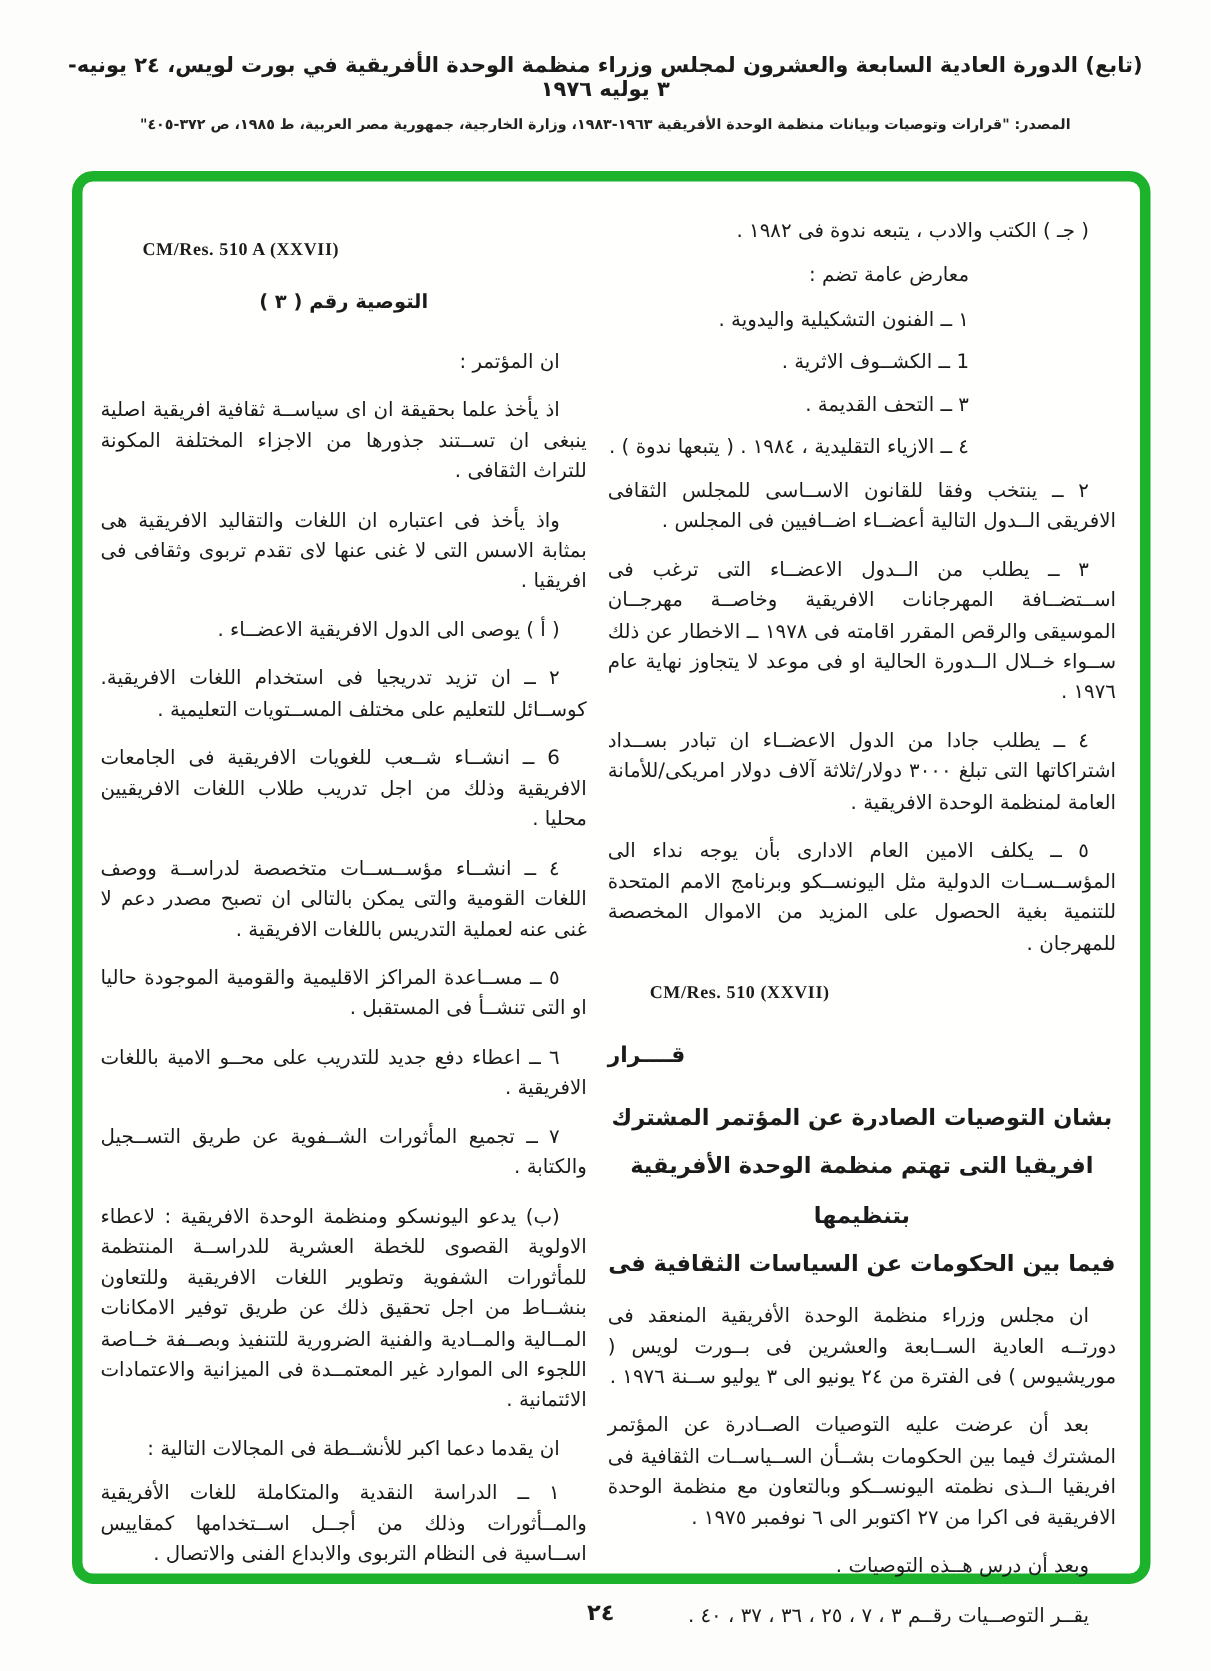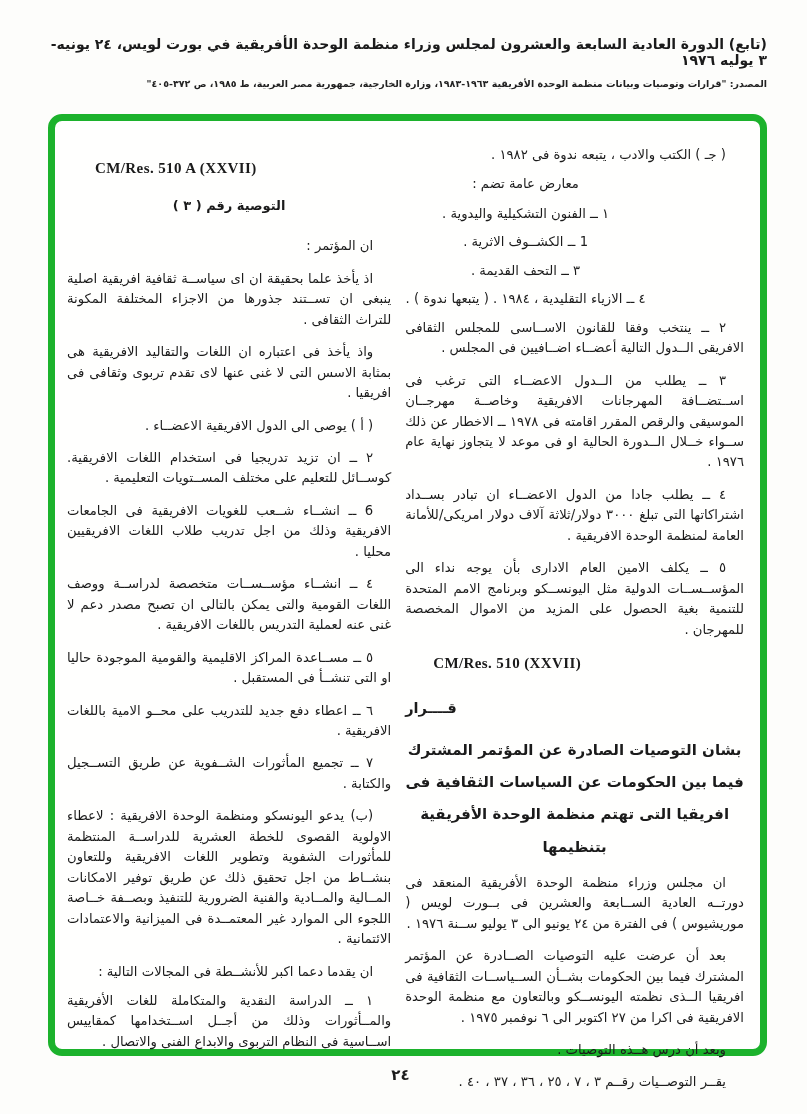--- a/index.html
+++ b/index.html
@@ -4,46 +4,46 @@
 <style>
   html,body{margin:0;padding:0;}
   body{
     width:807px;height:1114px;position:relative;
     background:#fdfdfb;color:#1b1b1b;
     font-family:"DejaVu Sans",sans-serif;
     overflow:hidden;
   }
   .hdr{
     position:absolute;top:36px;left:40px;right:40px;
-    direction:rtl;
+    direction:rtl;text-align:center;
   }
   .hdr-line1{font-weight:bold;font-size:14px;letter-spacing:0.2px;}
   .hdr-line2{font-weight:bold;font-size:9.5px;margin-top:10px;color:#222;}
   .frame{
     position:absolute;left:48px;top:114px;width:719px;height:942px;
     box-sizing:border-box;border:7px solid #1cb22c;border-radius:14px;
     background:#fffffe;
   }
   .cols{
     position:absolute;inset:0;display:flex;flex-direction:row;
     padding:24px 16px 0 12px;gap:14px;box-sizing:border-box;
   }
   .col{direction:rtl;text-align:justify;font-size:13.2px;line-height:1.55;}
   .col-left{width:332px;}
   .col-right{width:347px;}
   .docref{
     direction:ltr;text-align:left;unicode-bidi:embed;
-    font-family:"Liberation Serif",serif;font-size:15px;font-weight:600;
+    font-family:"Liberation Serif",serif;font-size:12px;font-weight:600;
     letter-spacing:0.4px;padding-left:28px;margin:12px 0 4px;
   }
   .rec-title{text-align:center;font-weight:bold;font-size:13px;margin:16px 0 20px;}
   .para{margin:0 0 12px;text-indent:18px;}
   .para.tight{margin-bottom:9px;}
   .flush{text-indent:0;}
-  .exhibits{margin:0 98px 4px 0;text-align:center;}
+  .exhibits{margin:0 98px 4px 0;text-align:right;}
   .exhibit-item{margin:0 0 8px;white-space:nowrap;}
   .dec-title{text-align:left;font-weight:bold;font-size:14.5px;letter-spacing:2px;margin:22px 0 14px;}
   .dec-sub{text-align:center;font-weight:bold;font-size:15px;line-height:2.15;margin:0 0 10px;}
   .pageno{
     position:absolute;left:48px;top:1066px;width:705px;
     text-align:center;font-weight:bold;font-size:15px;letter-spacing:3px;
   }
 </style>
 </head>
 <body>
@@ -84,22 +84,22 @@
         <p class="exhibit-item">٤ ــ الازياء التقليدية ، ١٩٨٤ . ( يتبعها ندوة ) .</p>
       </div>
       <p class="para">٢ ــ ينتخب وفقا للقانون الاســاسى للمجلس الثقافى الافريقى الــدول التالية أعضــاء اضــافيين فى المجلس .</p>
       <p class="para">٣ ــ يطلب من الــدول الاعضــاء التى ترغب فى اســتضــافة المهرجانات الافريقية وخاصــة مهرجــان الموسيقى والرقص المقرر اقامته فى ١٩٧٨ ــ الاخطار عن ذلك ســواء خــلال الــدورة الحالية او فى موعد لا يتجاوز نهاية عام ١٩٧٦ .</p>
       <p class="para">٤ ــ يطلب جادا من الدول الاعضــاء ان تبادر بســداد اشتراكاتها التى تبلغ ٣٠٠٠ دولار/ثلاثة آلاف دولار امريكى/للأمانة العامة لمنظمة الوحدة الافريقية .</p>
       <p class="para">٥ ــ يكلف الامين العام الادارى بأن يوجه نداء الى المؤســســات الدولية مثل اليونســكو وبرنامج الامم المتحدة للتنمية بغية الحصول على المزيد من الاموال المخصصة للمهرجان .</p>
       <div class="docref">CM/Res. 510 (XXVII)</div>
       <div class="dec-title">قــــرار</div>
       <div class="dec-sub">
         <div>بشان التوصيات الصادرة عن المؤتمر المشترك</div>
+        <div>افريقيا التى تهتم منظمة الوحدة الأفريقية بتنظيمها</div>
         <div>فيما بين الحكومات عن السياسات الثقافية فى</div>
-        <div>افريقيا التى تهتم منظمة الوحدة الأفريقية بتنظيمها</div>
       </div>
       <p class="para">ان مجلس وزراء منظمة الوحدة الأفريقية المنعقد فى دورتــه العادية الســابعة والعشرين فى بــورت لويس ( موريشيوس ) فى الفترة من ٢٤ يونيو الى ٣ يوليو ســنة ١٩٧٦ .</p>
       <p class="para">بعد أن عرضت عليه التوصيات الصــادرة عن المؤتمر المشترك فيما بين الحكومات بشــأن الســياســات الثقافية فى افريقيا الــذى نظمته اليونســكو وبالتعاون مع منظمة الوحدة الافريقية فى اكرا من ٢٧ اكتوبر الى ٦ نوفمبر ١٩٧٥ .</p>
       <p class="para">وبعد أن درس هــذه التوصيات .</p>
       <p class="para">يقــر التوصــيات رقــم ٣ ، ٧ ، ٢٥ ، ٣٦ ، ٣٧ ، ٤٠ .</p>
     </div>
 
   </div>
 </div>
 

